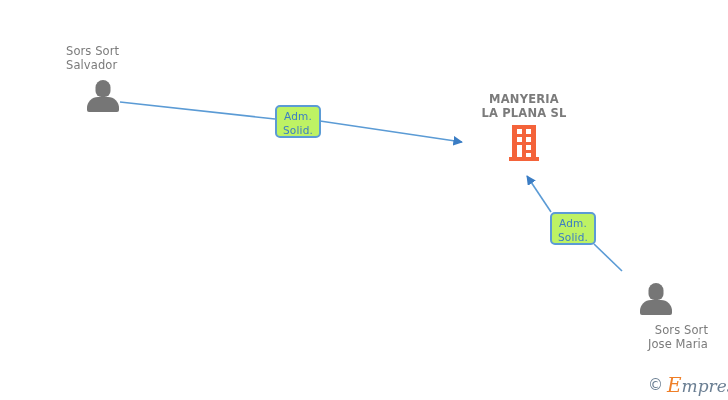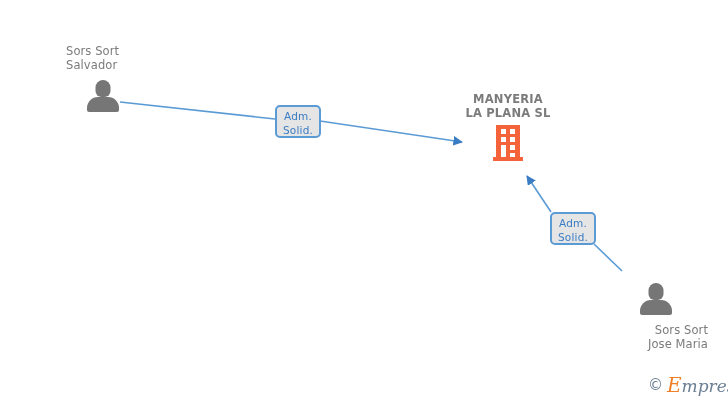--- a/index.html
+++ b/index.html
@@ -121,21 +121,21 @@
     left: 8px;
     bottom: 4px;
   }
 
   
   .edge-label {
     position: absolute;
     box-sizing: border-box;
     border: 2px solid #5b9bd5;
     border-radius: 5px;
-    background: #e5e5e5;
+    background: #bef264;
     color: #3b7dc4;
     font-size: 10.5px;
     line-height: 14px;
     text-align: center;
     padding: 2px 0 0 0;
     white-space: pre-line;
     letter-spacing: 0.2px;
   }
 
   
@@ -186,21 +186,21 @@
 
   <div class="node-person" style="left:66px; top:44px;">
     <div class="person-label">Sors Sort
 Salvador</div>
     <div class="person-glyph" style="margin:8px 0 0 20px;">
       <div class="head"></div>
       <div class="body"></div>
     </div>
   </div>
 
-  <div class="node-company" style="left:428px; top:92px;">
+  <div class="node-company" style="left:444px; top:92px;">
     <div class="company-label">MANYERIA
 LA PLANA SL</div>
     <div class="building-glyph">
       <div class="base"></div>
       <div class="walls"></div>
       <div class="win" style="left:8px;  top:4px;"></div>
       <div class="win" style="left:17px; top:4px;"></div>
       <div class="win" style="left:8px;  top:12px;"></div>
       <div class="win" style="left:17px; top:12px;"></div>
       <div class="win" style="left:8px;  top:20px;"></div>

